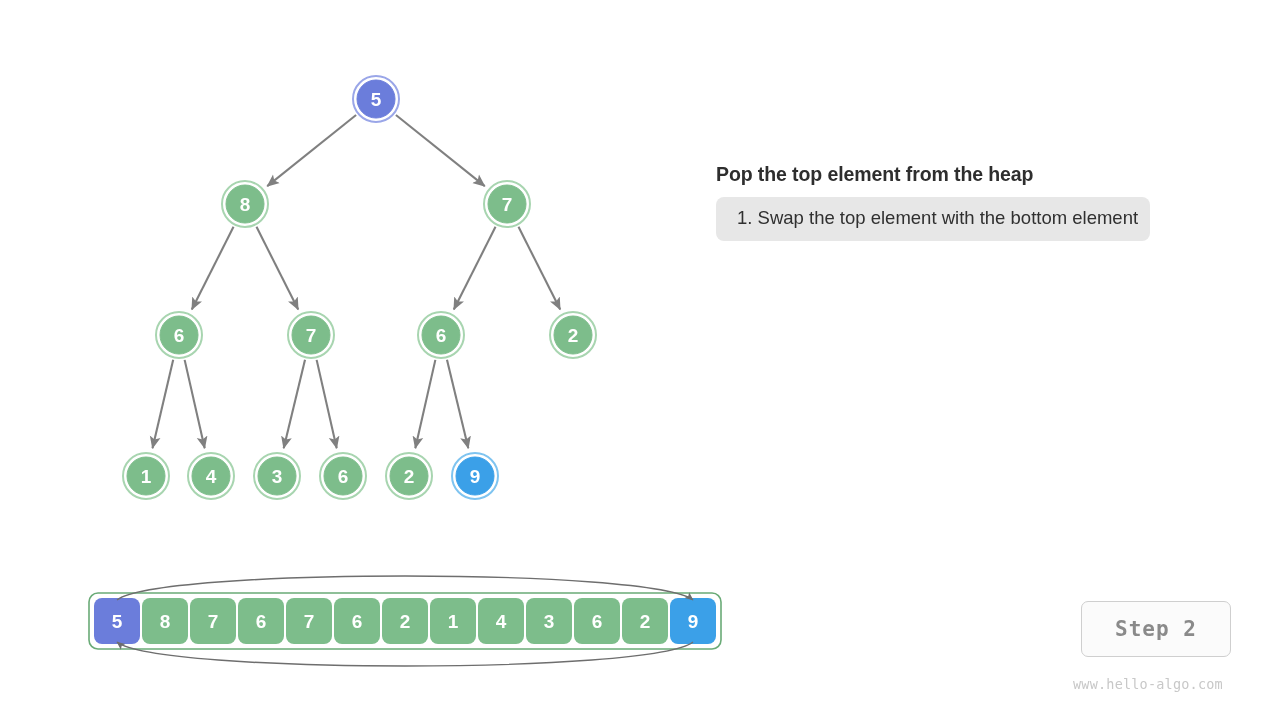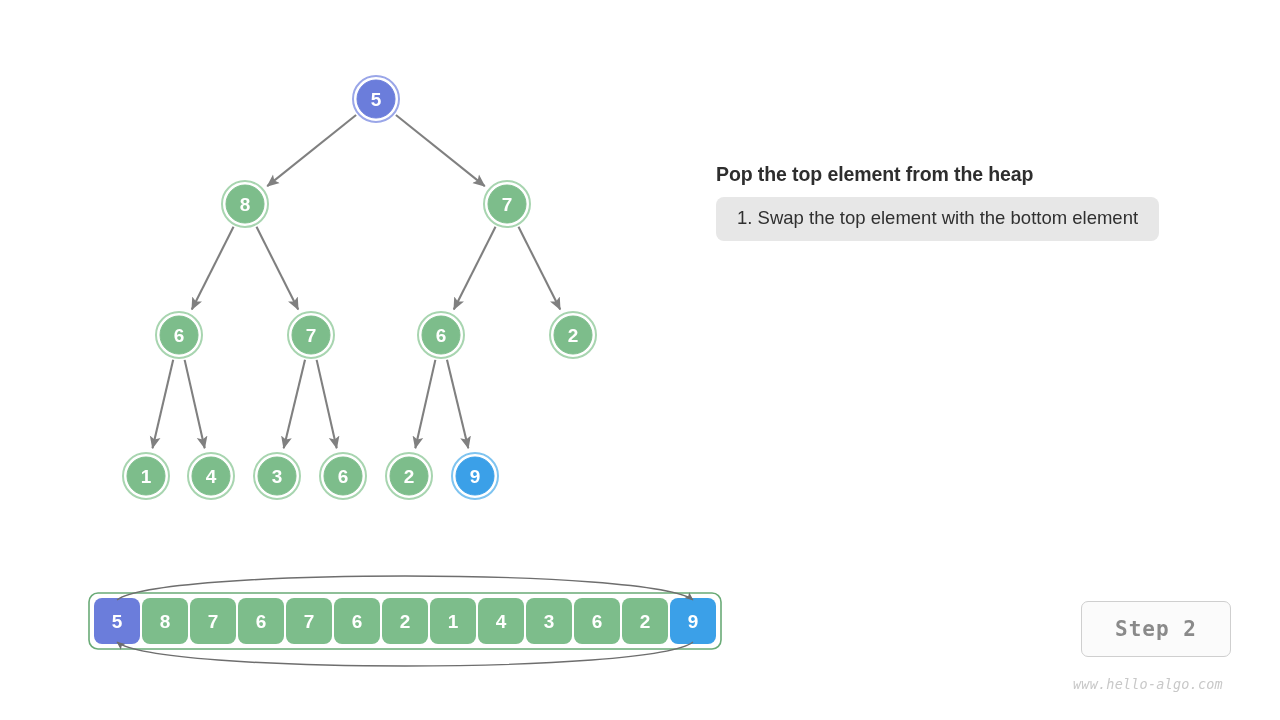--- a/index.html
+++ b/index.html
@@ -49,21 +49,21 @@
   }
   #caption-steps {
     margin-top: 11px;
   }
   .caption-step {
     display: inline-block;
     background: #e7e7e7;
     color: #303030;
     font-size: 18.5px;
     line-height: 1;
-    padding: 12px 21px 13px 21px;
+    padding: 12px 12px 13px 21px;
     border-radius: 8px;
     white-space: nowrap;
     text-align: right;
   }
 
   
   #step-badge {
     position: absolute;
     left: 1081px;
     top: 601px;
@@ -88,21 +88,20 @@
   
   #watermark {
     position: absolute;
     left: 1073px;
     top: 676px;
     font-family: "DejaVu Sans Mono", monospace;
     font-size: 13.5px;
     color: #c8c8c8;
     letter-spacing: 0.2px;
     white-space: nowrap;
-    font-style: italic;
   }
 
   
   .node-label {
     font-family: "Liberation Sans", sans-serif;
     font-size: 19px;
     font-weight: bold;
     fill: #ffffff;
     text-anchor: middle;
     dominant-baseline: central;

